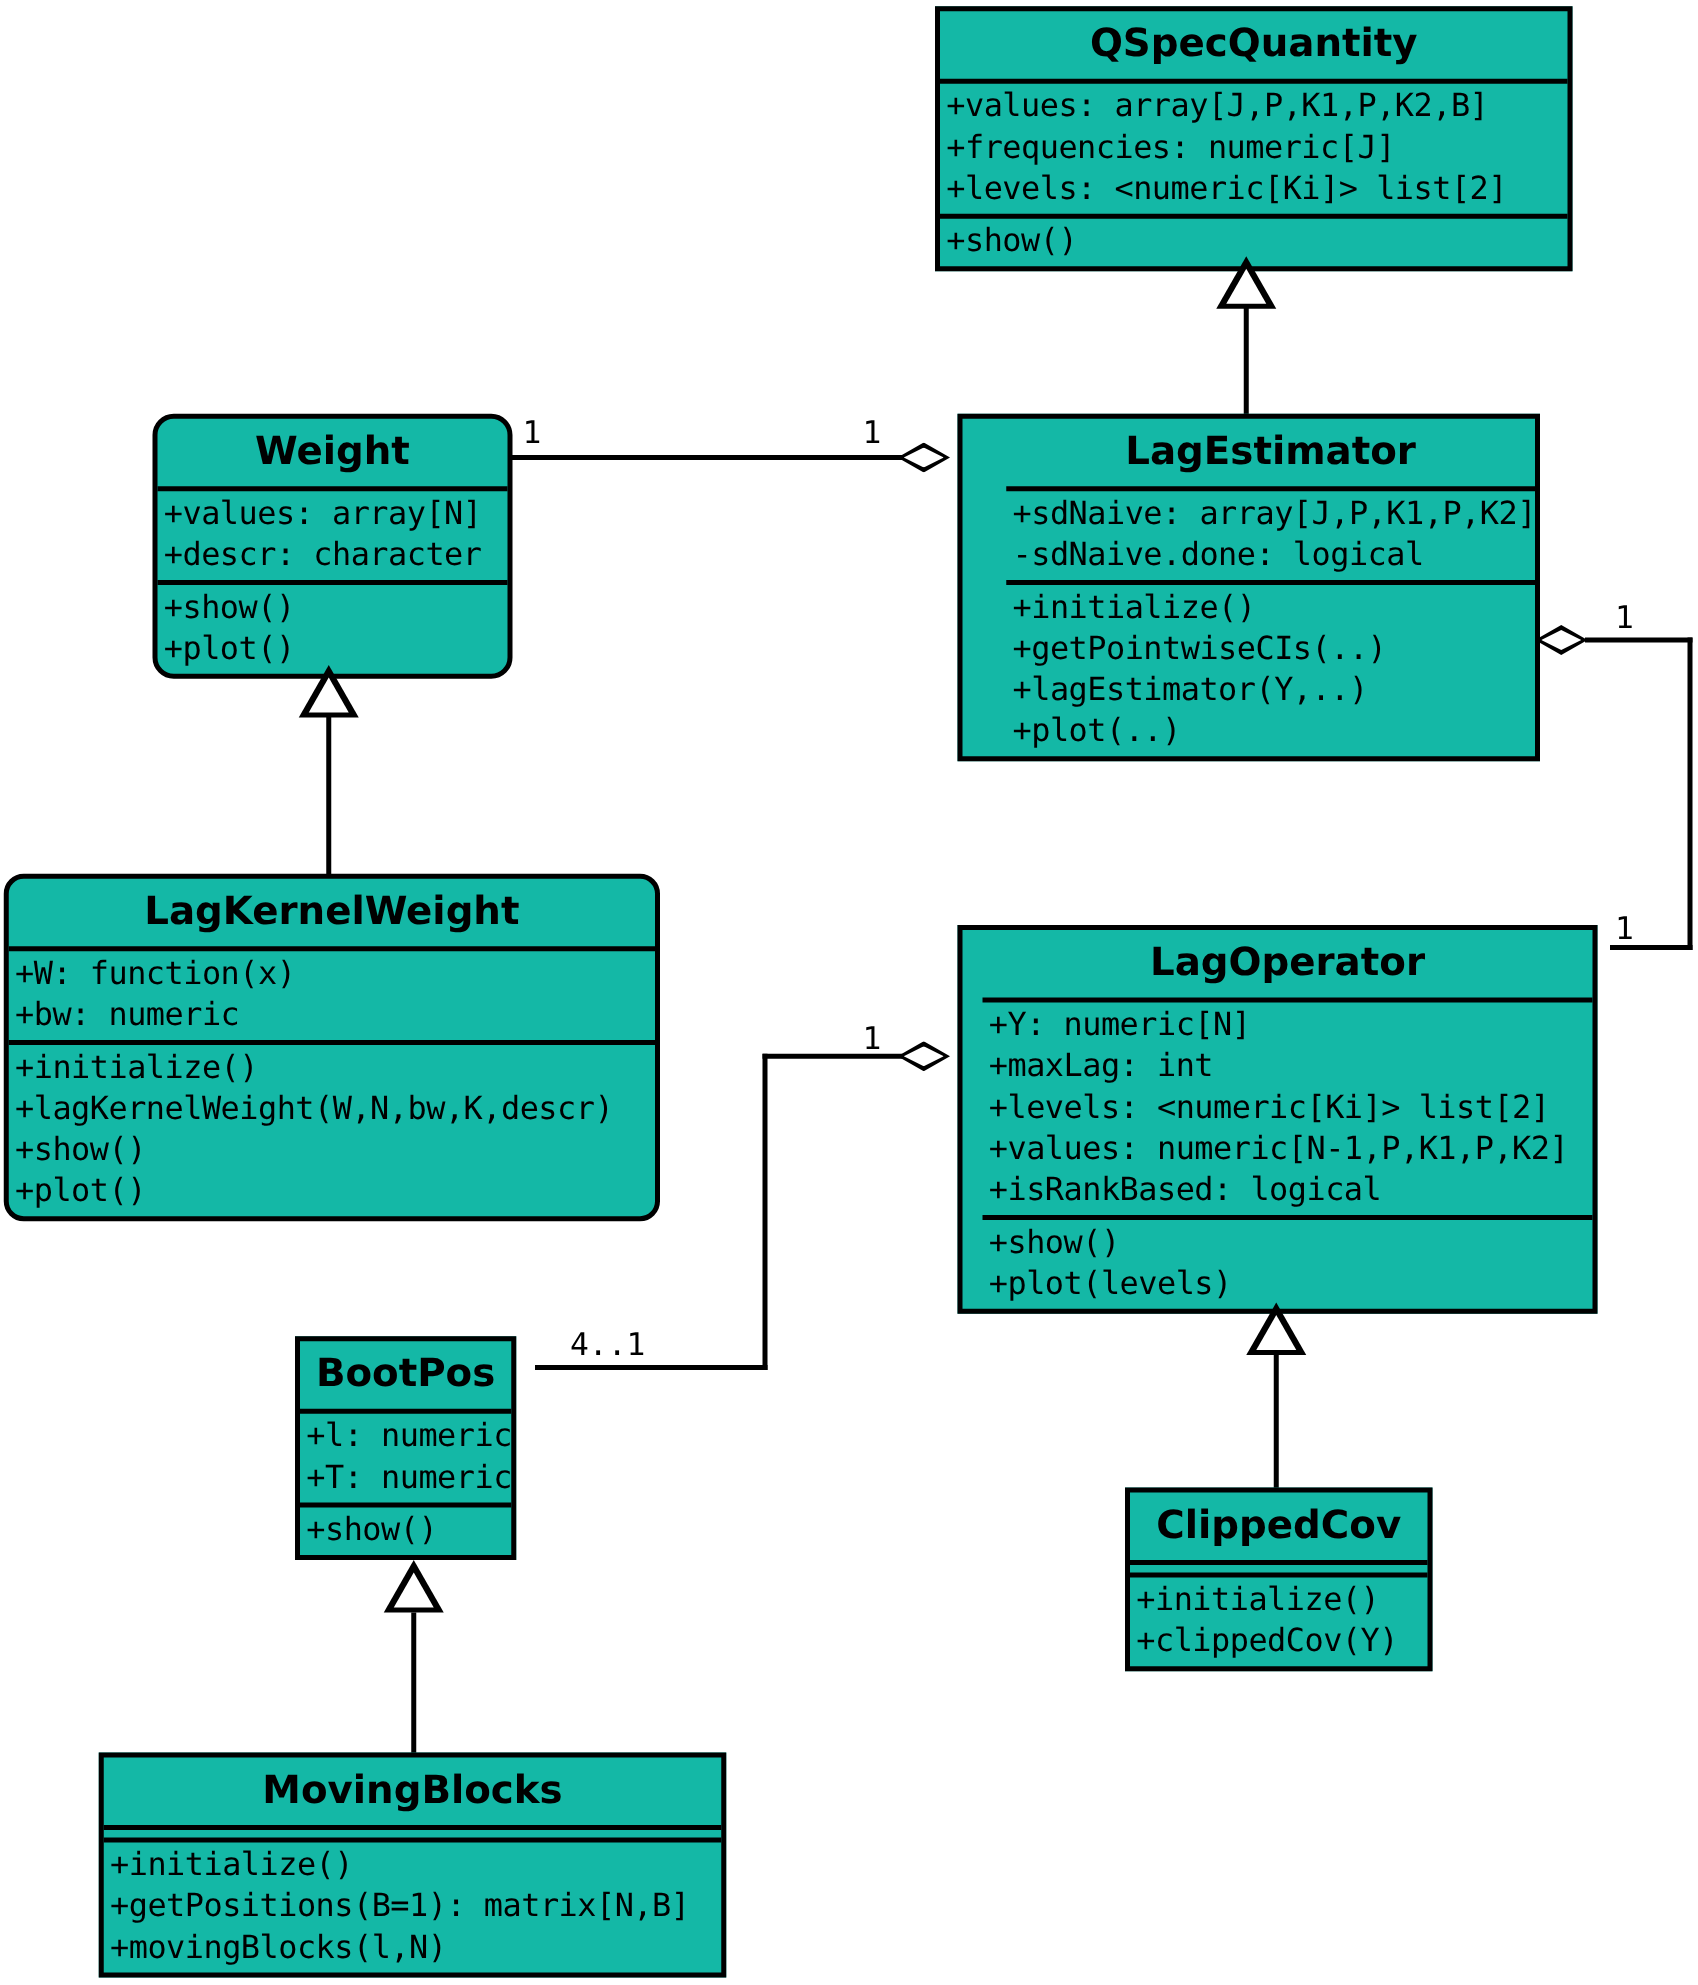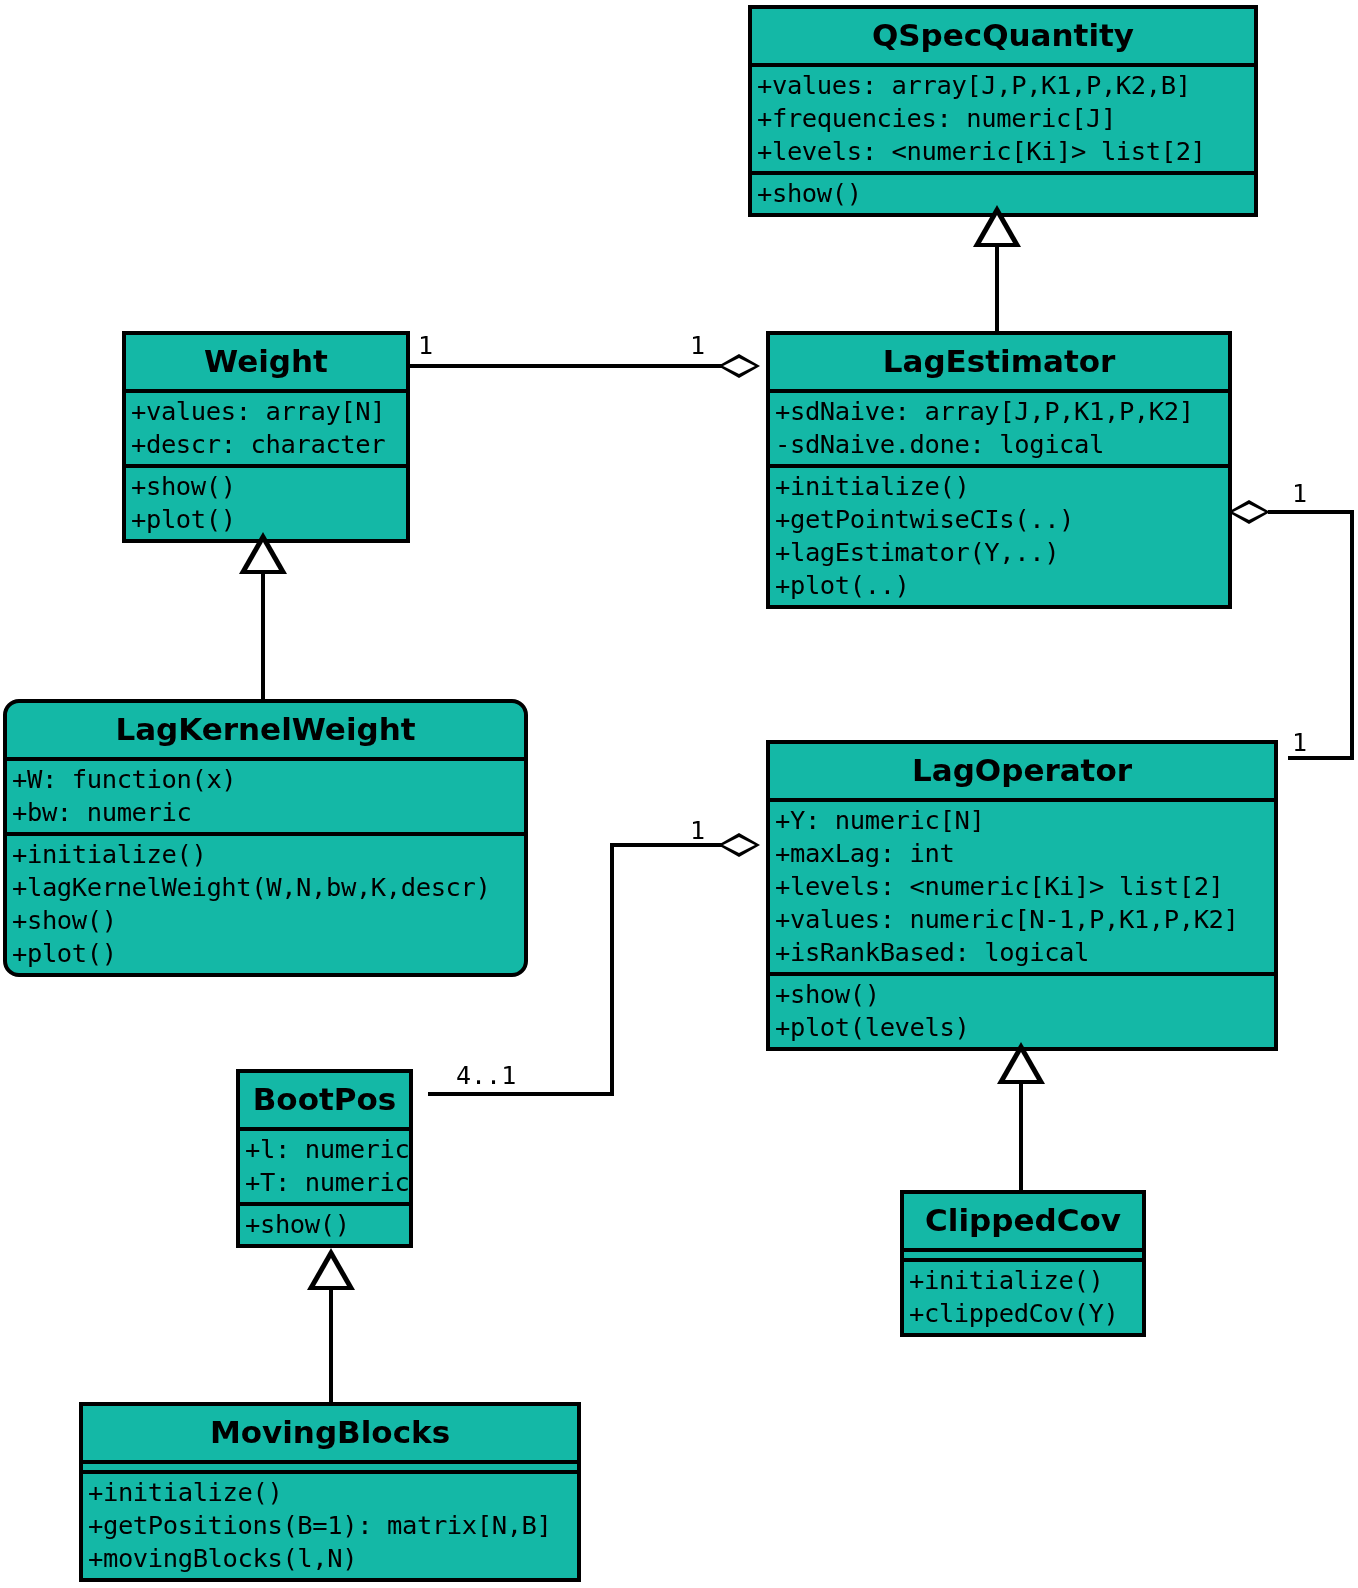--- a/index.html
+++ b/index.html
@@ -166,33 +166,33 @@
     <div class="compartment">
       <div class="member">+values: array[J,P,K1,P,K2,B]</div>
       <div class="member">+frequencies: numeric[J]</div>
       <div class="member">+levels: &lt;numeric[Ki]&gt; list[2]</div>
     </div>
     <div class="compartment">
       <div class="member">+show()</div>
     </div>
   </div>
 
-  <div class="uml-class" style="left:122px; top:331px; width:288px;">
+  <div class="uml-class" style="left:122px; top:331px; width:288px;border-radius:17px;">
     <div class="class-name">Weight</div>
     <div class="compartment">
       <div class="member">+values: array[N]</div>
       <div class="member">+descr: character</div>
     </div>
     <div class="compartment">
       <div class="member">+show()</div>
       <div class="member">+plot()</div>
     </div>
   </div>
 
-  <div class="uml-class" style="left:766px; top:331px; width:466px;">
+  <div class="uml-class" style="left:766px; top:331px; width:466px;padding-left:35px;">
     <div class="class-name">LagEstimator</div>
     <div class="compartment">
       <div class="member">+sdNaive: array[J,P,K1,P,K2]</div>
       <div class="member">-sdNaive.done: logical</div>
     </div>
     <div class="compartment">
       <div class="member">+initialize()</div>
       <div class="member">+getPointwiseCIs(..)</div>
       <div class="member">+lagEstimator(Y,..)</div>
       <div class="member">+plot(..)</div>
@@ -206,21 +206,21 @@
       <div class="member">+bw: numeric</div>
     </div>
     <div class="compartment">
       <div class="member">+initialize()</div>
       <div class="member">+lagKernelWeight(W,N,bw,K,descr)</div>
       <div class="member">+show()</div>
       <div class="member">+plot()</div>
     </div>
   </div>
 
-  <div class="uml-class" style="left:766px; top:740px; width:512px;">
+  <div class="uml-class" style="left:766px; top:740px; width:512px;padding-left:16px;">
     <div class="class-name">LagOperator</div>
     <div class="compartment">
       <div class="member">+Y: numeric[N]</div>
       <div class="member">+maxLag: int</div>
       <div class="member">+levels: &lt;numeric[Ki]&gt; list[2]</div>
       <div class="member">+values: numeric[N-1,P,K1,P,K2]</div>
       <div class="member">+isRankBased: logical</div>
     </div>
     <div class="compartment">
       <div class="member">+show()</div>

